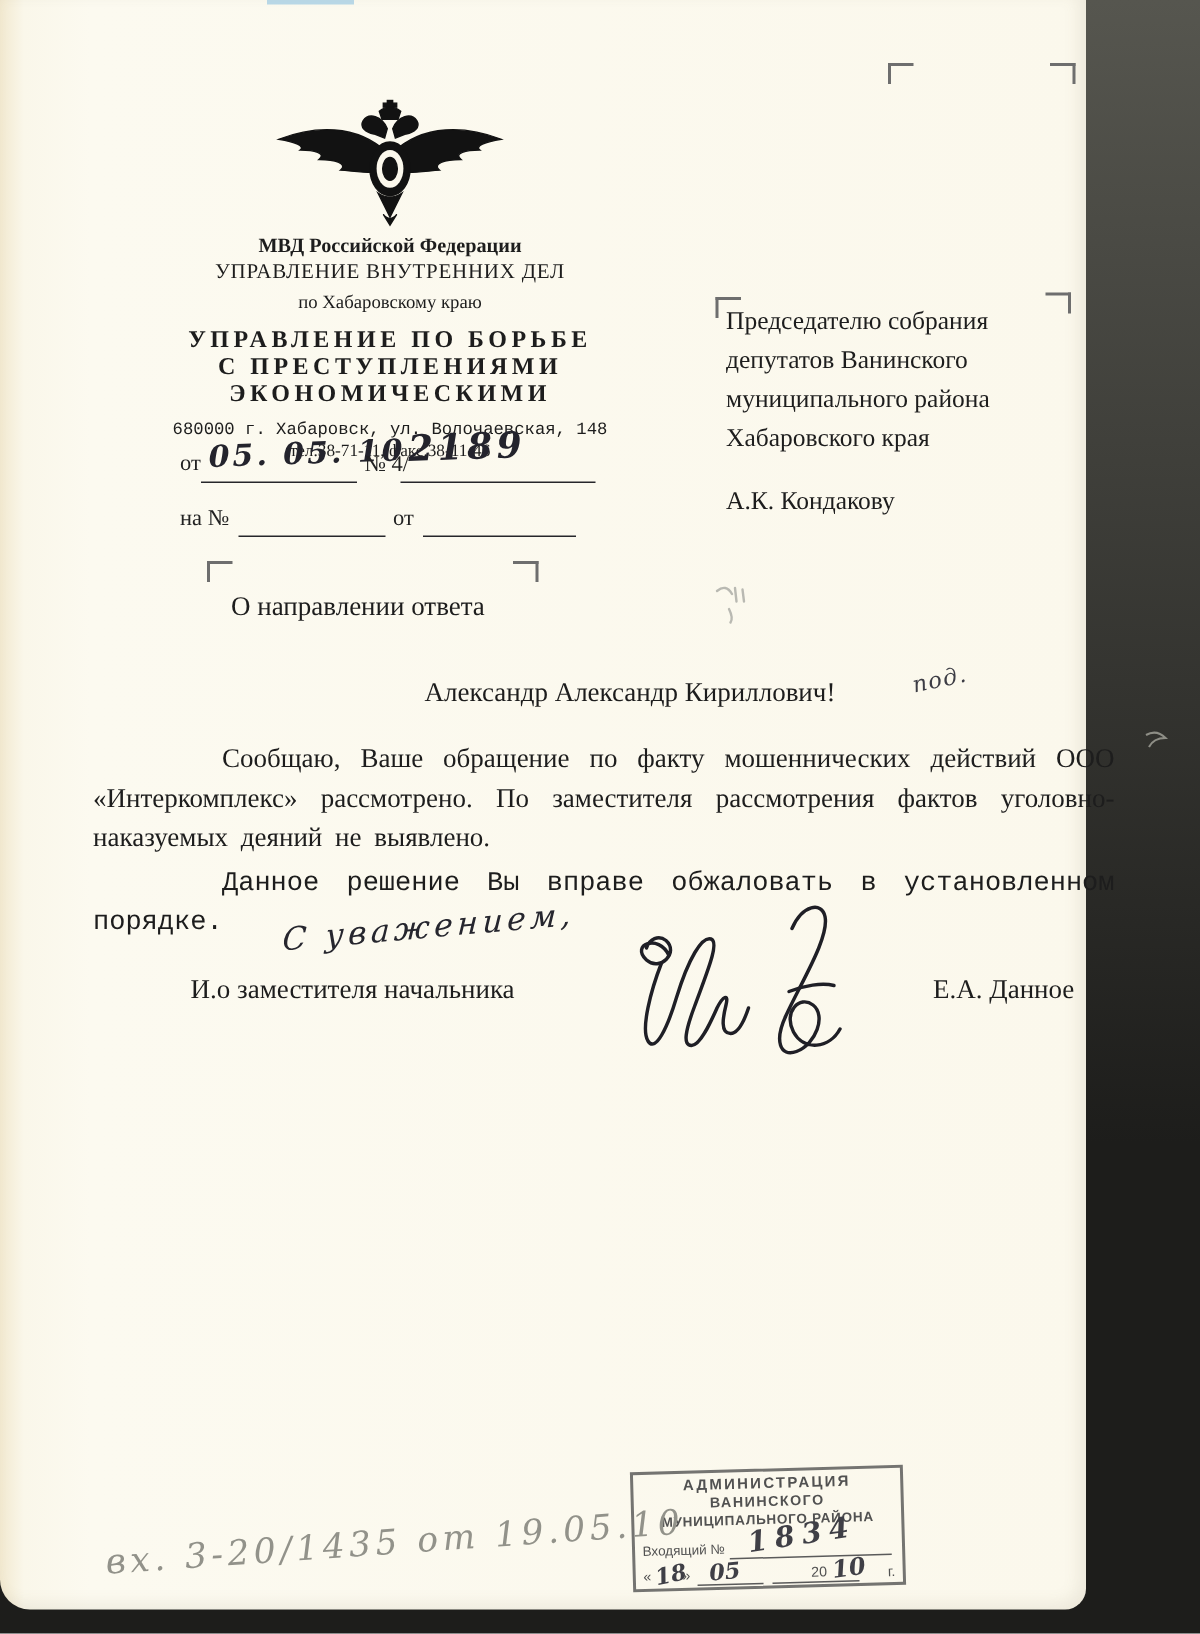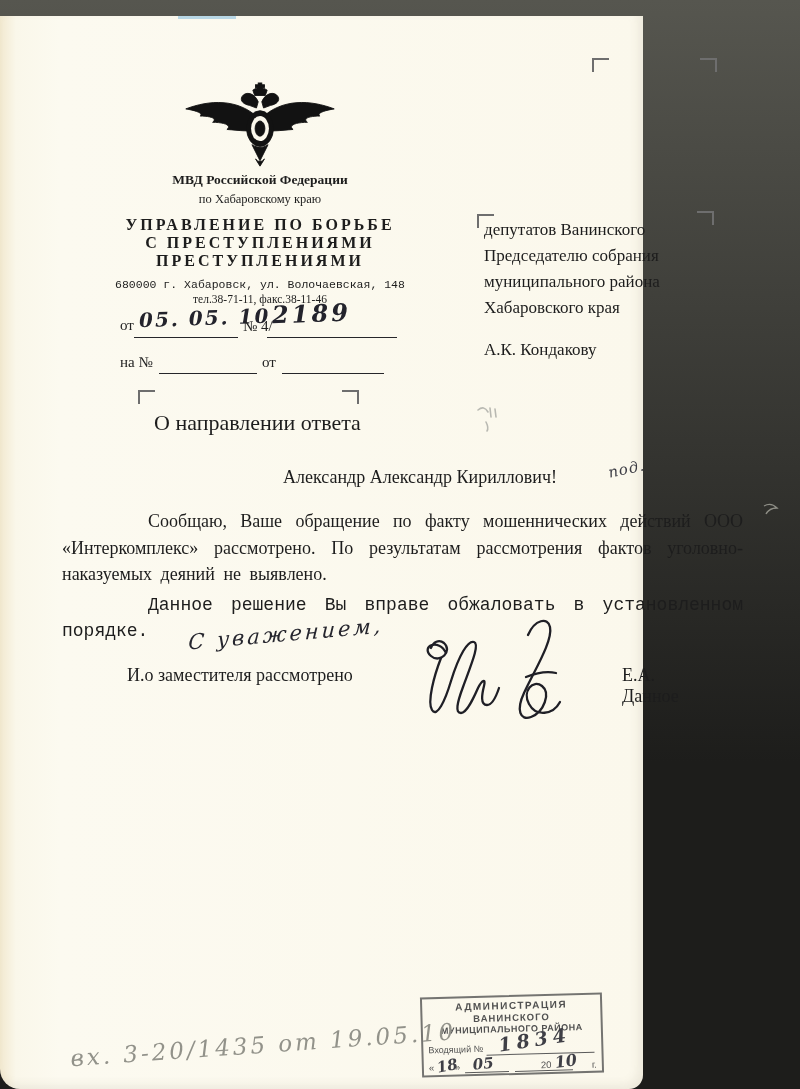--- a/index.html
+++ b/index.html
@@ -3,21 +3,21 @@
 <meta charset="utf-8">
 <style>
   html,body{margin:0;padding:0;}
   body{
     width:800px;height:1089px;
     background:linear-gradient(#56564f 0%, #1d1d1b 70%);
     font-family:"Liberation Serif", serif;
     position:relative;overflow:hidden;
   }
   .paper{
-    position:absolute;left:0;top:16px;width:643px;height:1073px;
+    position:absolute;left:0;top:0;width:724px;height:1073px;
     background:linear-gradient(90deg,#f2e9d0 0px,#faf7ea 16px,#fcfaf0 60px,#fbf8ec 100%);
     border-radius:0 0 14px 20px;
     box-shadow:inset -5px -4px 10px rgba(120,110,80,.10);
     color:#1d1d1d;
   }
   .abs{position:absolute;}
   .sliver{left:178px;top:0;width:58px;height:3px;background:#a8cee3;opacity:.8;}
   
   .mark{width:15px;height:12px;border-color:#6e6e6e;border-style:solid;border-width:0;}
   .mark.tl{border-top-width:2px;border-left-width:2px;}
@@ -33,21 +33,21 @@
   .lh-phone{font-size:11.5px;margin-top:2px;}
   
   .ref-label{font-size:15px;color:#222;}
   .uline{border-bottom:1.6px solid #26262a;height:1px;}
   .hand{font-family:"DejaVu Serif", serif;font-style:italic;color:#23232c;}
   .hand-date{font-size:20px;font-weight:bold;letter-spacing:2px;transform:rotate(-2deg);}
   .hand-num{font-size:24px;font-weight:bold;letter-spacing:3px;transform:rotate(-2deg);}
   
   .recipient{left:484px;top:201px;width:232px;font-size:17px;line-height:26px;}
   .recipient .name{margin-top:16px;}
-  .subject{left:154px;top:394px;font-size:22px;}
+  .subject{left:154px;top:394px;font-size:18px;}
   .salutation{left:283px;top:451px;font-size:18px;}
   .annot{left:608px;top:444px;font-size:15px;transform:rotate(-12deg);color:#3c3c44;letter-spacing:1px;}
   
   .body-text{left:62px;top:492px;width:681px;font-size:18px;line-height:26.5px;text-align:justify;}
   .body-text p{margin:0;text-indent:86px;word-spacing:4px;}
   .body-text p + p{margin-top:4px;word-spacing:1px;font-family:Liberation Mono, monospace;}
   
   .closing{left:188px;top:606px;font-size:21px;letter-spacing:3px;transform:rotate(-5deg) skewX(-8deg);color:#26262e;}
   .sig-pos{left:127px;top:649px;font-size:18px;}
   .sig-name{left:622px;top:649px;font-size:18px;}
@@ -118,66 +118,67 @@
 
         <ellipse cx="85" cy="52" rx="15" ry="20"></ellipse>
         <ellipse cx="85" cy="52" rx="10" ry="14" fill="#fbf8ec" stroke="none"></ellipse>
         <ellipse cx="85" cy="52" rx="5.5" ry="8.5"></ellipse>
 
         <path d="M76,70 l9,18 l9,-18 c-6,4 -12,4 -18,0 z"></path>
         <path d="M80,86 q5,6 10,0 l-5,8 z"></path>
       </g>
     </svg>
     <div class="lh-ministry">МВД Российской Федерации</div>
+    <div class="lh-dept">УПРАВЛЕНИЕ ВНУТРЕННИХ ДЕЛ</div>
     <div class="lh-region">по Хабаровскому краю</div>
     <div class="lh-division">
       <div>УПРАВЛЕНИЕ ПО БОРЬБЕ</div>
       <div>С ПРЕСТУПЛЕНИЯМИ</div>
-      <div>ПРЕСТУПЛЕНИЯМИ</div>
+      <div>ЭКОНОМИЧЕСКИМИ</div>
     </div>
     <div class="lh-addr">680000 г. Хабаровск, ул. Волочаевская, 148</div>
     <div class="lh-phone">тел.38-71-11,  факс.38-11-46</div>
   </div>
 
   <span class="abs ref-label" style="left:120px;top:301px;">от</span>
   <span class="abs hand hand-date" style="left:139px;top:290px;">05. 05. 10</span>
   <div class="abs uline" style="left:134px;top:320px;width:104px;"></div>
   <span class="abs ref-label" style="left:243px;top:302px;">№ 4/</span>
   <span class="abs hand hand-num" style="left:272px;top:283px;">2189</span>
   <div class="abs uline" style="left:267px;top:320px;width:130px;"></div>
 
   <span class="abs ref-label" style="left:120px;top:338px;">на №</span>
   <div class="abs uline" style="left:159px;top:356px;width:98px;"></div>
   <span class="abs ref-label" style="left:262px;top:338px;">от</span>
   <div class="abs uline" style="left:282px;top:356px;width:102px;"></div>
 
   <div class="abs recipient">
+    <div>Председателю собрания</div>
     <div>депутатов Ванинского</div>
-    <div>Председателю собрания</div>
     <div>муниципального района</div>
     <div>Хабаровского края</div>
     <div class="name">А.К. Кондакову</div>
   </div>
 
   <div class="abs subject">О направлении ответа</div>
 
   <svg class="abs" style="left:472px;top:386px;" width="34" height="32" viewBox="0 0 34 32">
     <path d="M6,8 q6,-5 10,2 M18,6 l1,9 M23,7 l1,8 M14,20 q3,6 1,9" stroke="#b9b9b2" stroke-width="1.6" fill="none" stroke-linecap="round"></path>
   </svg>
 
   <div class="abs salutation">Александр Александр Кириллович!</div>
   <div class="abs annot hand">под.</div>
 
   <div class="abs body-text">
-    <p>Сообщаю, Ваше обращение по факту мошеннических действий ООО «Интеркомплекс» рассмотрено. По результатам рассмотрения фактов уголовно-наказуемых деяний не выявлено.</p>
+    <p>Сообщаю, Ваше обращение по факту мошеннических действий ООО «Интеркомплекс» рассмотрено. По заместителя рассмотрения фактов уголовно-наказуемых деяний не выявлено.</p>
     <p>Данное решение Вы вправе обжаловать в установленном порядке.</p>
   </div>
 
   <div class="abs closing hand">С уважением,</div>
-  <div class="abs sig-pos">И.о заместителя рассмотрено</div>
+  <div class="abs sig-pos">И.о заместителя начальника</div>
 
   <svg class="abs" style="left:408px;top:597px;" width="168" height="112" viewBox="0 0 168 112">
     <g fill="none" stroke="#1f1f26" stroke-width="2.3" stroke-linecap="round">
       <path d="M38,40 c-7,-15 -26,-7 -15,3 c9,8 22,-5 13,-13 c-5,-4 -11,-1 -13,5"></path>
       <path d="M33,45 c-7,18 -14,44 -9,52 c5,8 13,-9 19,-29 c8,-26 17,-41 23,-39 c6,2 -3,23 -11,45 c-6,16 -8,26 -2,26 c6,0 13,-16 17,-25 c4,-8 8,-10 6,-2 c-2,8 -4,19 3,19 c6,0 10,-11 12,-17"></path>
       <path d="M120,22 c7,-16 20,-18 22,-8 c3,14 -16,44 -26,66 c-8,17 -4,28 7,24 c13,-5 20,-24 11,-31 c-9,-7 -20,5 -13,18 c7,13 24,11 31,-2"></path>
       <path d="M118,64 c10,-4 22,-6 30,-4"></path>
     </g>
   </svg>
 

